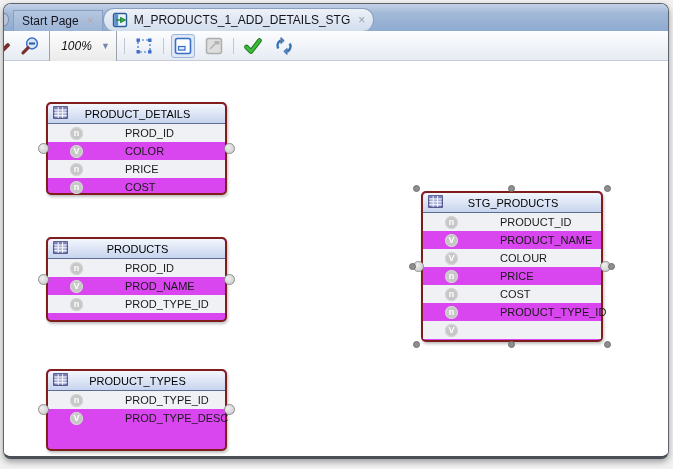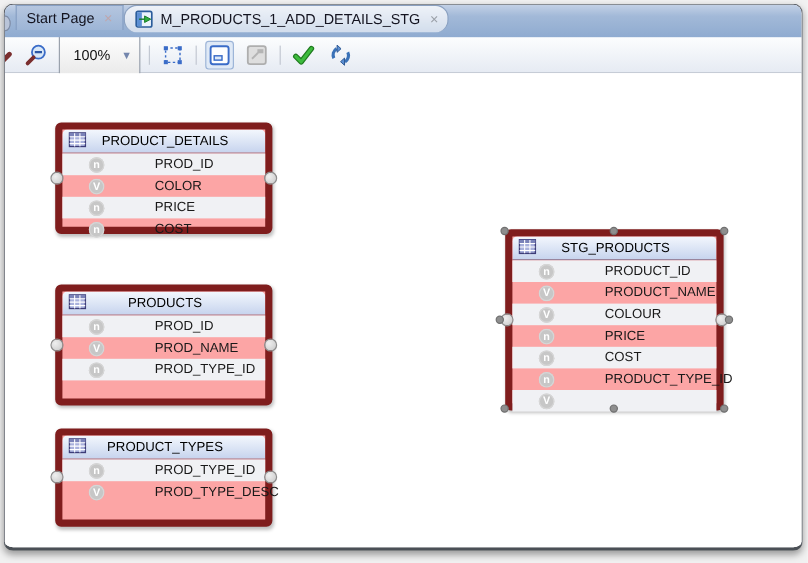--- a/index.html
+++ b/index.html
@@ -5,21 +5,21 @@
   * { margin:0; padding:0; box-sizing:border-box; }
   html,body { width:673px; height:469px; overflow:hidden;
     font-family:"Liberation Sans", sans-serif; background:#f1f1f1; }
 
   .window { position:absolute; left:3px; top:3px; width:666px; height:456px;
     border:1px solid #5f646c; border-bottom:3px solid #4b5056; border-radius:8px;
     overflow:hidden; background:#fff; box-shadow:0 3px 6px rgba(0,0,0,.35); }
 
   
   .tabbar { height:27px; background:linear-gradient(#c3d1e6 0%, #a2b9d8 35%, #8fabd0 100%);
-    display:flex; padding-left:9px; position:relative; }
+    display:flex; align-items:flex-end; padding-left:9px; position:relative; }
   .clipped-frag { position:absolute; left:-4px; top:9px; width:9px; height:13px;
     border-radius:50%; background:#b9c4d8; border:1px solid #7d8ba5; }
   .tab { display:flex; align-items:center; gap:6px; height:21px; padding:0 8px;
     font-size:12px; color:#141420; background:linear-gradient(#b5c6df,#9db5d6);
     border:1px solid #87a0c4; border-bottom:none; white-space:nowrap; cursor:default; }
   .tab.active { height:23px; background:linear-gradient(#eef2f8,#d2ddec);
     border-color:#8aa0c0;border-radius:11px; }
   .tab .close { font-size:12px; line-height:1; color:#9aa0a8; margin-left:2px; }
   .tab.inactive .close { color:#bfa6ac; }
   .tab-icon { width:16px; height:16px; display:inline-block; }
@@ -30,28 +30,28 @@
     padding-left:0; }
   .tbtn { display:flex; align-items:center; justify-content:center;
     width:24px; height:24px; border-radius:3px; }
   .tbtn.toggled { border:1px solid #9db5d8; background:#dfe9f6; }
   .sep { width:1px; height:16px; background:#c2c8d2; }
   .partial-mag { width:7px; height:24px; overflow:hidden; position:relative; }
   .partial-mag i { position:absolute; left:-5px; top:12px; width:12px; height:4px;
     background:#7a2e2e; border-radius:2px; transform:rotate(-45deg); display:block; }
   .zoom-combo { width:68px; height:21px; border:1px solid #9aa2ad; border-radius:3px;
     background:linear-gradient(#ffffff,#e9e9e9); display:flex; align-items:center;
-    font-size:12px; color:#111; padding:17px 6px; gap:4px; }
+    font-size:12px; color:#111; padding:17px 6px; gap:4px;font-style:italic; }
   .zoom-combo .val { flex:1; text-align:center; }
   .zoom-combo .arrow { font-size:9px; color:#7486ad; }
 
   
   .canvas { position:relative; width:100%; height:396px; background:#ffffff; }
 
-  .tnode { position:absolute; background:#fca5a5; border:6px solid #7f1d1d;
+  .tnode { position:absolute; background:#d946ef; border:2px solid #7f1d1d;
     border-radius:5px; box-shadow:1px 2px 3px rgba(0,0,0,.25); font-size:11px; }
   .thead { height:20px; display:flex; align-items:center; gap:3px;
     background:linear-gradient(#f3f7fd,#c7d4ee); border-bottom:1px solid #5d6d90;
     border-radius:4px 4px 0 0; padding:0 5px; }
   .ttitle { flex:1; text-align:center; color:#000; padding-right:16px; }
   .trow { height:18px; display:flex; align-items:center; gap:5px; padding-left:22px; }
   .trow.odd { background:#f0f1f4; }
   .ticon { width:13px; height:13px; min-width:13px; border-radius:50%;
     background:#c7c7c7; box-shadow:inset 0 0 0 1px #d6d6d6; color:#fff;
     font-size:9px; font-weight:bold; display:flex; align-items:center;
@@ -186,21 +186,21 @@
           <span class="ticon">n</span>
           <span class="tname">PRICE</span>
         </div>
         <div class="trow">
           <span class="ticon">n</span>
           <span class="tname">COST</span>
         </div>
         <span class="port left"></span>
         <span class="port right"></span>
       </div>
-      <div class="tnode" style="left: 42px; top: 176px; width: 181px; height: 101px;">
+      <div class="tnode" style="left: 42px; top: 176px; width: 181px; height: 85px;">
         <div class="thead">
           <span><svg width="15" height="13" viewBox="0 0 15 13">
               <rect x="0.8" y="0.8" width="13.4" height="11.4" fill="#a9b1dc" stroke="#3c3c78" stroke-width="1.2"></rect>
               <rect x="0.8" y="0.8" width="13.4" height="3" fill="#7a82b8"></rect>
               <g stroke="#ffffff" stroke-width="0.9">
                 <line x1="5.2" y1="1" x2="5.2" y2="12"></line>
                 <line x1="9.6" y1="1" x2="9.6" y2="12"></line>
                 <line x1="1" y1="3.9" x2="14" y2="3.9"></line>
                 <line x1="1" y1="6.8" x2="14" y2="6.8"></line>
                 <line x1="1" y1="9.7" x2="14" y2="9.7"></line>
@@ -216,21 +216,21 @@
           <span class="ticon">V</span>
           <span class="tname">PROD_NAME</span>
         </div>
         <div class="trow odd">
           <span class="ticon">n</span>
           <span class="tname">PROD_TYPE_ID</span>
         </div>
         <span class="port left"></span>
         <span class="port right"></span>
       </div>
-      <div class="tnode" style="left: 42px; top: 296px; width: 181px; height: 82px;">
+      <div class="tnode" style="left: 42px; top: 308px; width: 181px; height: 82px;">
         <div class="thead">
           <span><svg width="15" height="13" viewBox="0 0 15 13">
               <rect x="0.8" y="0.8" width="13.4" height="11.4" fill="#a9b1dc" stroke="#3c3c78" stroke-width="1.2"></rect>
               <rect x="0.8" y="0.8" width="13.4" height="3" fill="#7a82b8"></rect>
               <g stroke="#ffffff" stroke-width="0.9">
                 <line x1="5.2" y1="1" x2="5.2" y2="12"></line>
                 <line x1="9.6" y1="1" x2="9.6" y2="12"></line>
                 <line x1="1" y1="3.9" x2="14" y2="3.9"></line>
                 <line x1="1" y1="6.8" x2="14" y2="6.8"></line>
                 <line x1="1" y1="9.7" x2="14" y2="9.7"></line>

